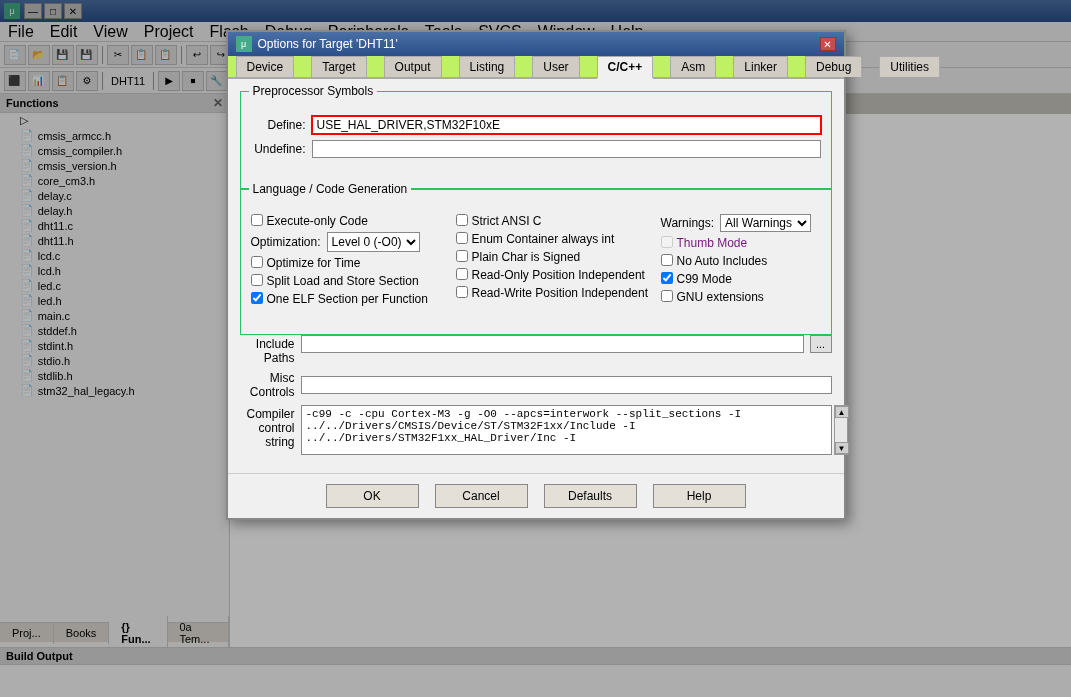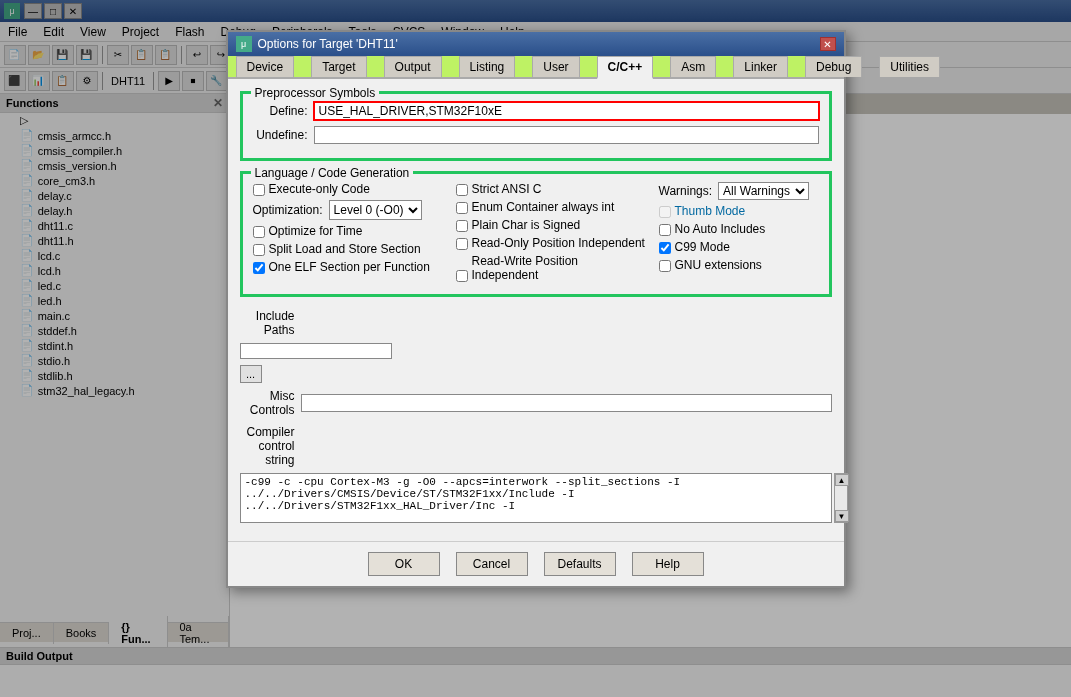--- a/index.html
+++ b/index.html
@@ -51,21 +51,21 @@
     
     .menu-bar {
       background: #f0f0f0;
       height: 20px;
       display: flex;
       align-items: center;
       border-bottom: 1px solid #ccc;
     }
     .menu-item {
       padding: 2px 8px;
-      font-size: 12px;
+      font-size: 16px;
       cursor: pointer;
     }
 
     
     .toolbar {
       background: #f0f0f0;
       height: 26px;
       display: flex;
       align-items: center;
       padding: 2px 4px;
@@ -293,23 +293,22 @@
       font-weight: bold;
     }
 
     
     .dialog-content {
       padding: 12px;
     }
 
     
     .group-box {
-      border: 3px solid #22c55e;
-      padding: 8px 10px;
-      margin-bottom: 10px;
+      border: 1px solid #22c55e;
+      padding: 24px 10px;
       position: relative;
     }
     .group-box-title {
       position: absolute;
       top: -8px;
       left: 8px;
       background: #f0f0f0;
       padding: 0 4px;
       font-size: 12px;
     }
@@ -343,21 +342,21 @@
     .two-col {
       display: flex;
       gap: 12px;
     }
     .col-left { flex: 1; }
     .col-right { flex: 1; }
 
     
     .check-row {
       display: flex;
-      align-items: flex-end;
+      align-items: flex-start;
       gap: 4px;
       margin-bottom: 4px;
       font-size: 12px;
     }
     .check-row input[type="checkbox"] {
       width: 12px;
       height: 12px;
     }
 
     
@@ -389,21 +388,20 @@
       font-size: 12px;
       background: white;
     }
 
     
     .include-row {
       display: flex;
       align-items: flex-start;
       margin-bottom: 6px;
       gap: 6px;
-      flex-direction: column;
     }
     .include-label {
       width: 55px;
       text-align: right;
       font-size: 12px;
       flex-shrink: 0;
       padding-top: 2px;
     }
     .include-input {
       flex: 1;
@@ -450,33 +448,33 @@
 
     
     .dialog-buttons {
       display: flex;
       justify-content: center;
       gap: 16px;
       padding: 10px;
       border-top: 1px solid #ccc;
     }
     .dialog-btn {
-      width: 72px;
+      width: 93px;
       height: 24px;
       border: 1px solid #888;
       background: #e4e0d8;
       cursor: pointer;
       font-size: 12px;
       display: flex;
       align-items: center;
       justify-content: center;
     }
 
     
-    .text-disabled { color: #0369a1; }
+    .text-disabled { color: #701a75; }
 
     
     .misc-row {
       display: flex;
       align-items: center;
       margin-bottom: 6px;
       gap: 6px;
     }
     .misc-label {
       width: 55px;

